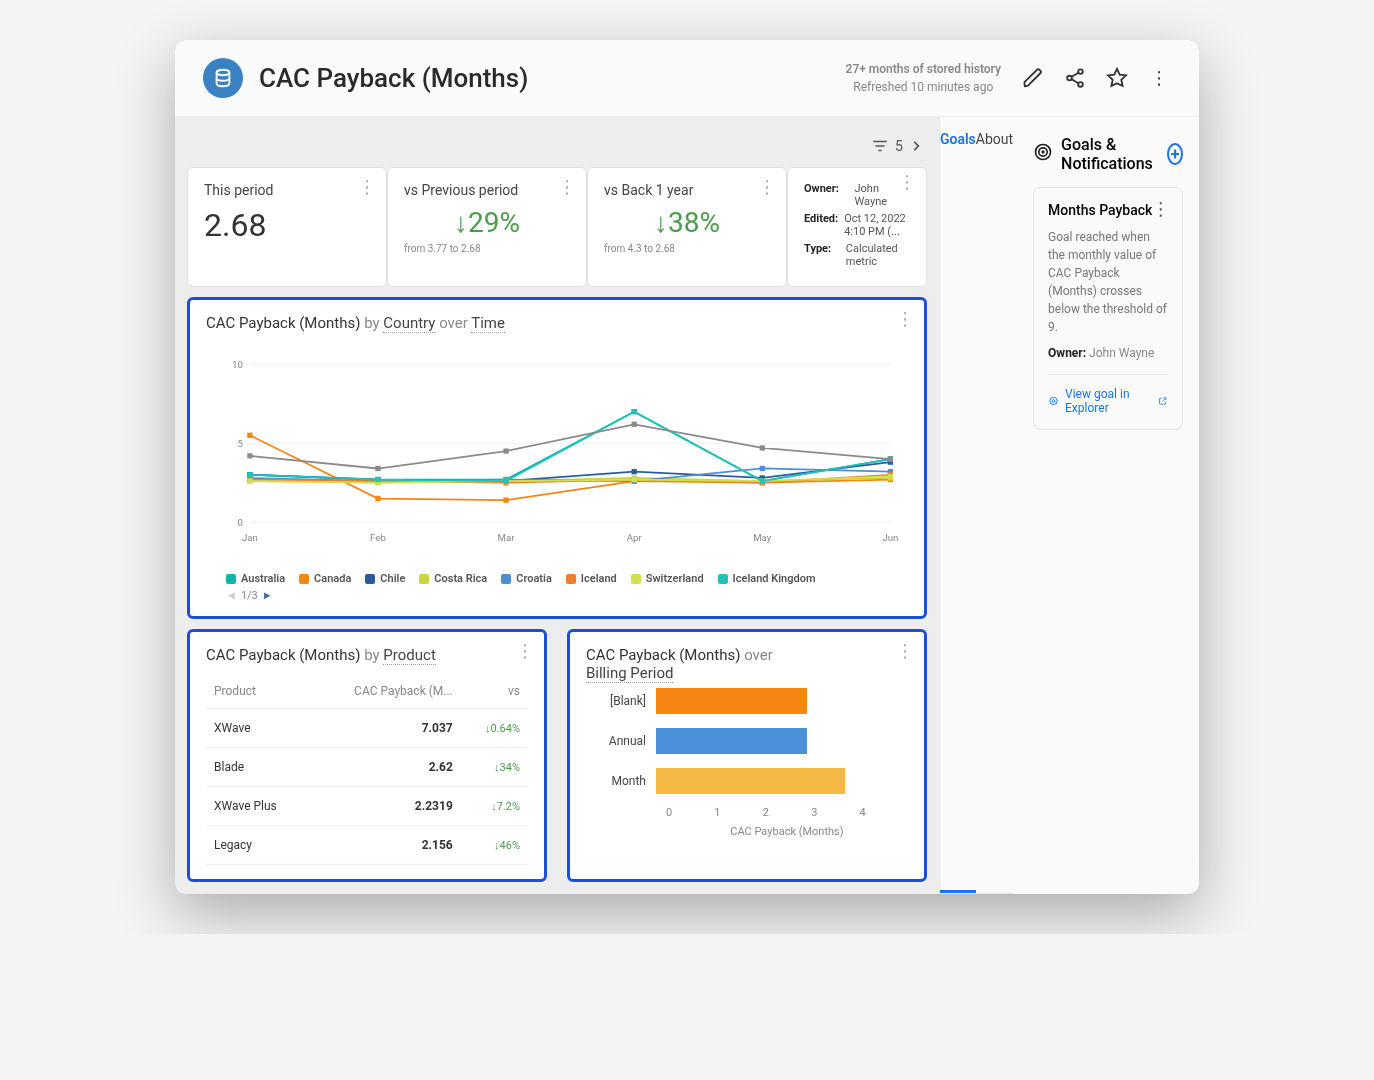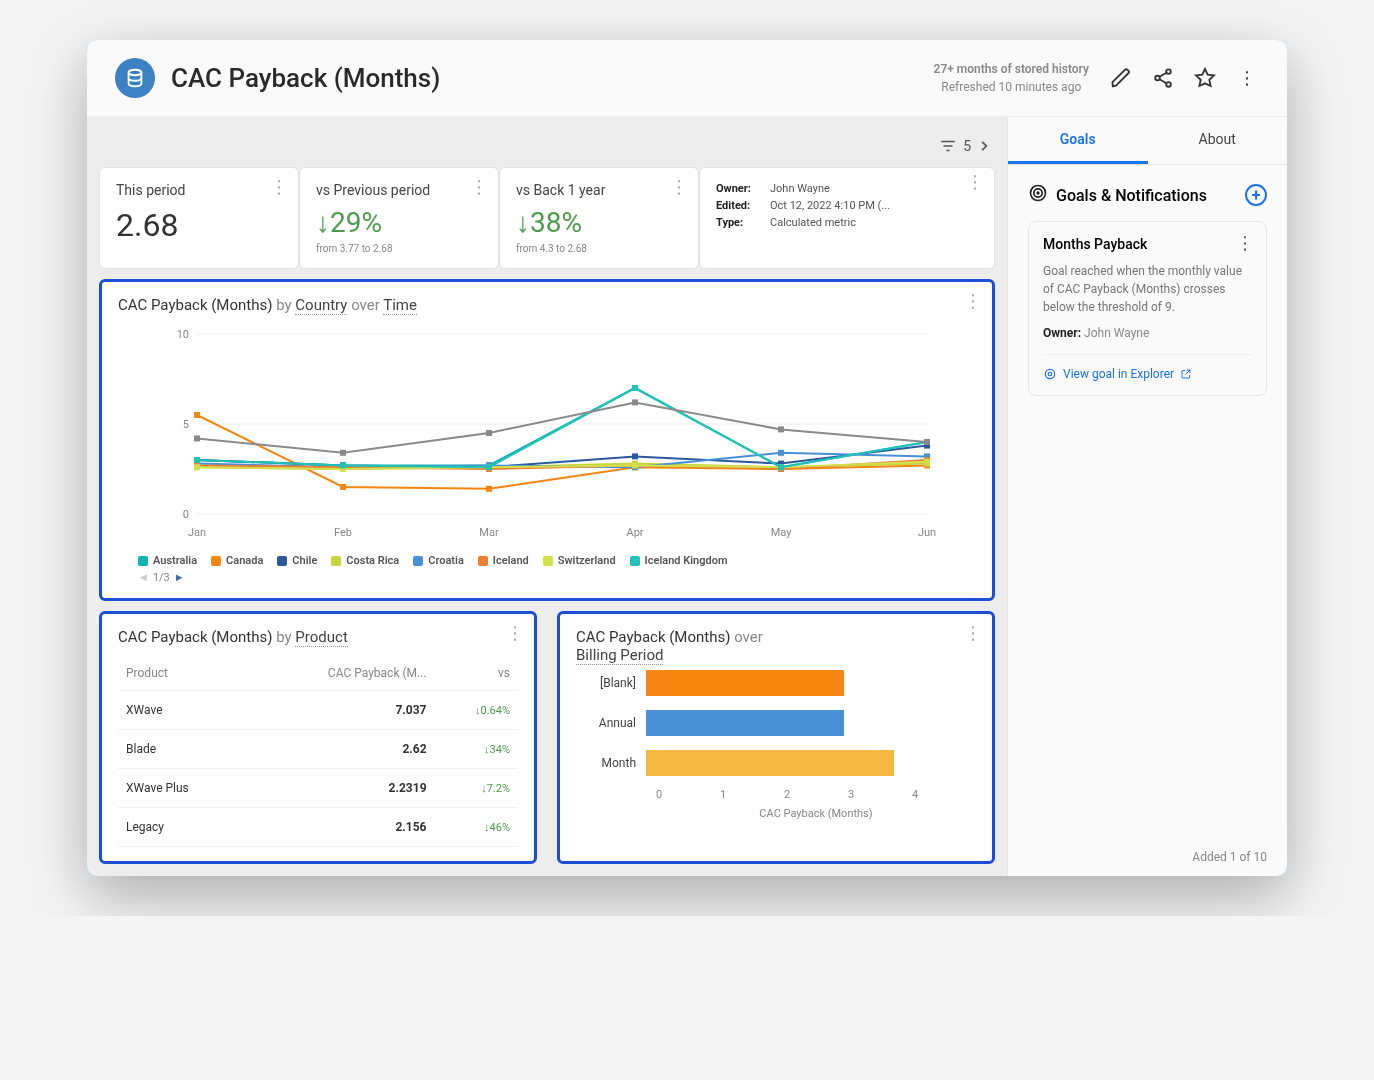--- a/index.html
+++ b/index.html
@@ -1,44 +1,44 @@
 <!DOCTYPE html>
 <html><head>
 <meta charset="utf-8">
 <style>
 * { box-sizing: border-box; margin: 0; padding: 0; }
 body { font-family: -apple-system, BlinkMacSystemFont, "Segoe UI", Roboto, sans-serif; background: #f4f4f4; padding: 40px; }
-.app { width: 1200px; margin: 0 auto; background: #7dd3fc; border-radius: 10px; overflow: hidden; box-shadow: 0 20px 60px rgba(0,0,0,0.3); }
+.app { width: 1024px; margin: 0 auto; background: #7dd3fc; border-radius: 10px; overflow: hidden; box-shadow: 0 20px 60px rgba(0,0,0,0.3); }
 .header { display: flex; align-items: center; padding: 18px 28px; background: #fafafa; border-bottom: 1px solid #eee; }
 .header-icon { width: 40px; height: 40px; border-radius: 50%; background: #3b82c4; display: flex; align-items: center; justify-content: center; margin-right: 16px; }
 .header-title { font-size: 26px; font-weight: 500; color: #2a2a2a; }
 .header-spacer { flex: 1; }
 .header-meta { text-align: center; color: #888; font-size: 12px; line-height: 1.5; margin-right: 20px; }
 .header-meta .l1 { font-weight: 600; }
 .header-actions { display: flex; gap: 18px; }
 .header-actions .icon-btn { width: 24px; height: 24px; cursor: pointer; color: #333; display:flex; align-items:center; justify-content:center; }
 .header-actions svg { width: 22px; height: 22px; }
 
 .body { display: flex; }
 .main { flex: 1; background: #ededed; padding: 12px; }
-.sidebar { width: 280px; background: #fafafa; border-left: 1px solid #e5e5e5; display:flex; flex-direction:column; }
+.sidebar { width: 280px; background: #fafafa; border-left: 1px solid #e5e5e5; display:flex; flex-direction:row; }
 
 .filter-row { display: flex; align-items: center; padding: 8px 4px 12px; gap: 12px; }
 .date-card { background: #fff; border: 1px solid #e2e2e2; border-radius: 6px; padding: 8px 12px; min-width: 250px; }
 .date-card .top { display: flex; justify-content: space-between; font-size: 11px; color: #999; }
 .date-card .bot { display: flex; align-items: center; gap: 8px; font-size: 14px; color: #222; margin-top: 2px; }
 .filter-row .spacer { flex: 1; }
 .filter-count { display: flex; align-items: center; gap: 6px; color: #555; font-size: 14px; }
 
 .kpi-row { display: flex; }
 .kpi-card { background: #fff; border: 1px solid #e2e2e2; border-radius: 6px; padding: 14px 16px; position: relative; }
 .kpi-card .dots { position: absolute; top: 10px; right: 10px; color: #aaa; cursor:pointer; }
 .kpi-card .label { font-size: 14px; color: #444; margin-bottom: 8px; }
 .kpi-card .big { font-size: 32px; color: #333; }
-.kpi-card .delta { font-size: 28px; color: #4a9d4a; }
+.kpi-card .delta { font-size: 28px; color: #4a9d4a; text-align: center; }
 .kpi-card .from { font-size: 10px; color: #888; margin-top: 4px; }
 .kpi-card.info { font-size: 11px; color: #555; }
 .kpi-card.info .row { display:flex; gap:6px; margin-bottom:4px; }
 .kpi-card.info .row b { width: 48px; display:inline-block; color:#222; }
 
 .panel { background: #fff; border: 3px solid #1d4ed8; border-radius: 6px; padding: 14px 16px; margin-top: 10px; position:relative; }
 .panel .dots { position: absolute; top: 10px; right: 10px; color: #aaa; cursor:pointer; }
 .panel-title { font-size: 15px; color: #333; }
 .panel-title .dim { color: #888; }
 .panel-title .link { color: #444; border-bottom: 1px dotted #999; }
@@ -65,21 +65,21 @@
 .bar-row .track { flex: 1; position: relative; height: 30px; }
 .bar-row .bar { position: absolute; top: 2px; bottom: 2px; left: 0; }
 .bar-axis { display: flex; margin-left: 80px; font-size: 11px; color: #888; }
 .bar-axis span { flex: 1; text-align: left; }
 .bar-xlabel { text-align:center; font-size:11px; color:#888; margin-top:6px; margin-left:80px; }
 
 .tabs { display: flex; border-bottom: 1px solid #e5e5e5; }
 .tab { flex: 1; text-align: center; padding: 14px 0; font-size: 14px; cursor: pointer; color: #444; }
 .tab.active { color: #1a73e8; font-weight: 600; border-bottom: 3px solid #1a73e8; }
 .side-sec { padding: 18px 20px; }
-.side-sec .sec-title { display: flex; align-items: center; gap: 8px; font-size: 16px; font-weight: 500; text-align: right; }
+.side-sec .sec-title { display: flex; align-items: center; gap: 8px; font-size: 16px; font-weight: 500; }
 .side-sec .add { margin-left: auto; width: 22px; height: 22px; border: 2px solid #1a73e8; border-radius: 50%; color: #1a73e8; display:flex; align-items:center; justify-content:center; font-weight:700; cursor:pointer; }
 .goal-card { border: 1px solid #e5e5e5; border-radius: 8px; padding: 14px; margin-top: 14px; position:relative; }
 .goal-card .gc-title { font-size: 14px; font-weight: 500; }
 .goal-card .gc-body { font-size: 12px; color: #777; margin-top: 10px; line-height: 1.5; }
 .goal-card .gc-owner { font-size: 12px; margin-top: 10px; }
 .goal-card .gc-owner b { color:#222; }
 .goal-card .gc-owner span { color:#888; }
 .goal-card .gc-link { font-size: 12px; color: #1a73e8; margin-top: 14px; padding-top: 12px; border-top: 1px solid #eee; display:flex; align-items:center; gap:6px; cursor:pointer; }
 .goal-card .dots { position: absolute; top: 12px; right: 12px; color: #555; cursor:pointer; }
 .sidebar-footer { margin-top:auto; padding: 12px 20px; text-align:right; font-size:12px; color:#888; }

